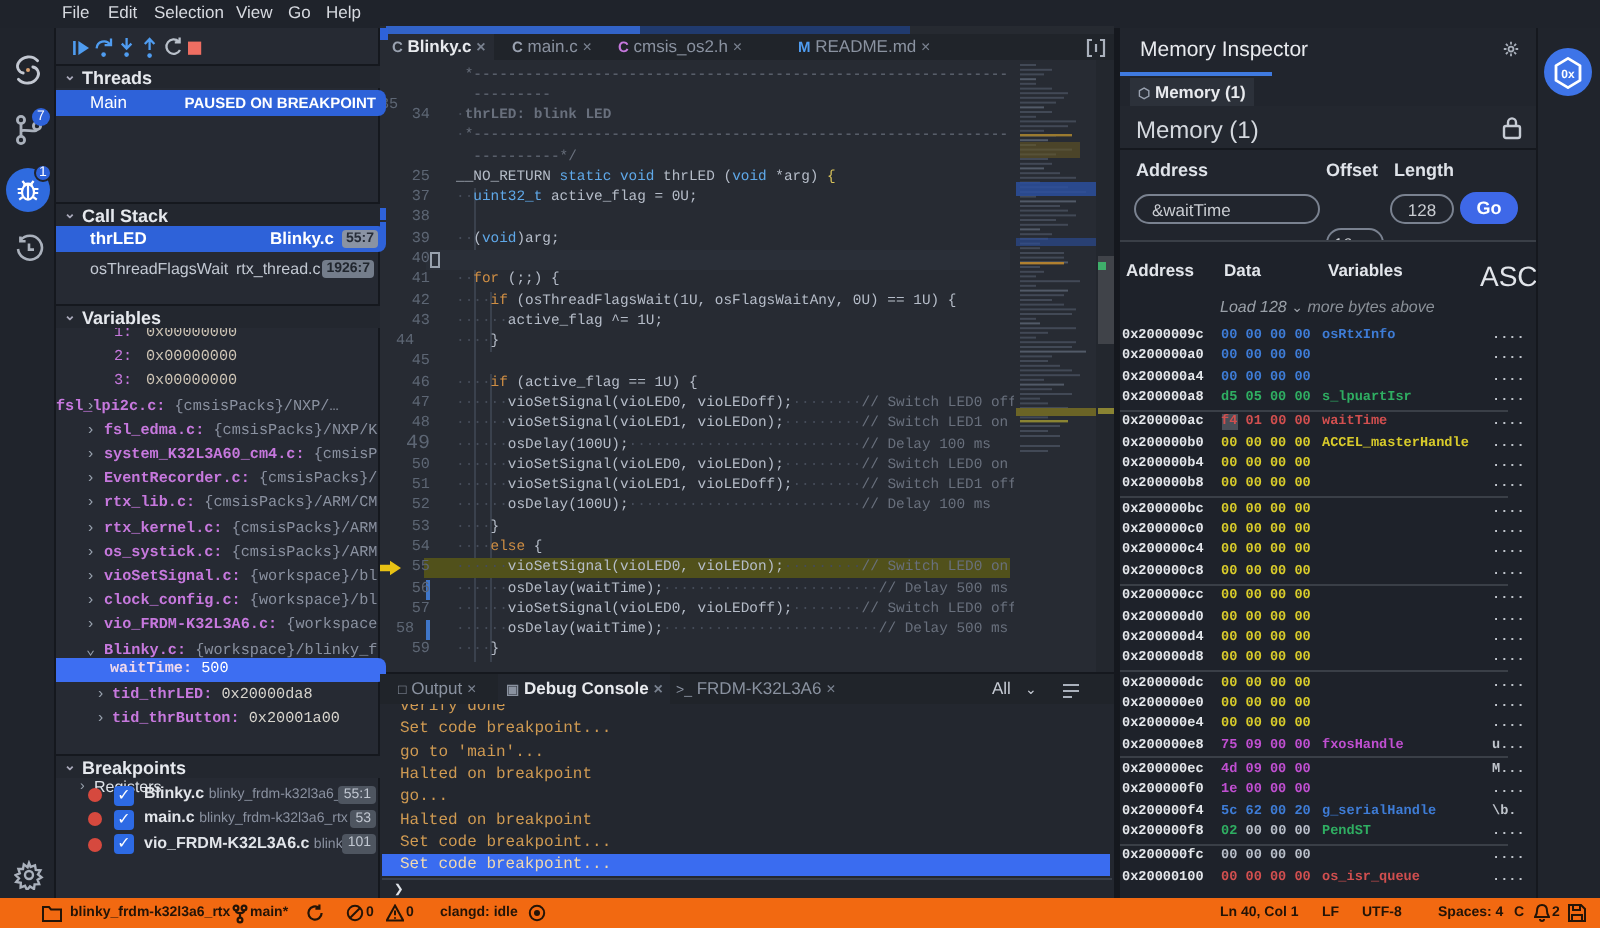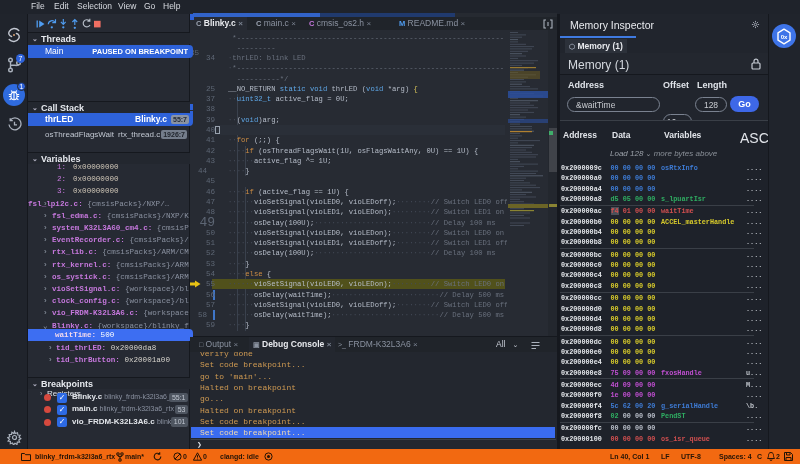--- a/index.html
+++ b/index.html
@@ -158,21 +158,21 @@
 <div class="abs" style="left:215px;top:125.5px;width:4.5px;height:8.8px;border:1px solid #98a1ad;box-sizing:border-box;"></div>
 <div class="abs" style="left:212px;top:279.2px;width:293px;height:10.28px;background:#51511b;"></div>
 <svg class="abs" style="left:190px;top:280.4px;" width="11" height="8" viewBox="0 0 11 8">
     <path d="M0 2.4 H5 V0.4 L10.5 4 L5 7.6 V5.6 H0 Z" fill="#e8c214"></path>
   </svg>
 <div class="abs" style="left:212.5px;top:289.5px;width:2.5px;height:10.28px;background:#3f76c8;"></div>
 <div class="abs" style="left:212.5px;top:310.1px;width:2.5px;height:10.28px;background:#3f76c8;"></div>
 <div class="abs mono" style="left:228.0px;top:32.50px;height:10.28px;font-size:7.2px;line-height:10.28px;white-space:pre;letter-spacing:0px;"><span style="color:#69707d;"> *--------------------------------------------------------------</span></div>
 <div class="abs mono" style="left:228.0px;top:42.78px;height:10.28px;font-size:7.2px;line-height:10.28px;white-space:pre;letter-spacing:0px;"><span style="color:#69707d;">  ---------</span></div>
 <div class="abs mono" style="left:190px;top:53.06px;width:25px;height:10.28px;font-size:7.6px;line-height:10.28px;text-align:right;color:#5d6674;">34</div>
-<div class="abs mono" style="left:228.0px;top:53.06px;height:10.28px;font-size:7.2px;line-height:10.28px;white-space:pre;letter-spacing:0px;"><i style="color:#454c59;font-style:normal;">·</i><span style="color:#69707d;">thrLED: blink LED</span></div>
+<div class="abs mono" style="left:228.0px;top:53.06px;height:10.28px;font-size:7.2px;line-height:10.28px;white-space:pre;letter-spacing:0px;"><i style="color:#454c59;font-style:normal;">·</i><span style="color:#69707d;font-weight:bold;">thrLED: blink LED</span></div>
 <div class="abs mono" style="left:190px;top:48px;width:25px;height:10.28px;font-size:7.6px;line-height:10.28px;text-align:left;color:#5d6674;">35</div>
 <div class="abs mono" style="left:228.0px;top:63.34px;height:10.28px;font-size:7.2px;line-height:10.28px;white-space:pre;letter-spacing:0px;"><i style="color:#454c59;font-style:normal;">·</i><span style="color:#69707d;">*--------------------------------------------------------------</span></div>
 <div class="abs mono" style="left:228.0px;top:73.62px;height:10.28px;font-size:7.2px;line-height:10.28px;white-space:pre;letter-spacing:0px;"><span style="color:#69707d;">  ----------*/</span></div>
 <div class="abs mono" style="left:190px;top:83.90px;width:25px;height:10.28px;font-size:7.6px;line-height:10.28px;text-align:right;color:#5d6674;">25</div>
 <div class="abs mono" style="left:228.0px;top:83.90px;height:10.28px;font-size:7.2px;line-height:10.28px;white-space:pre;letter-spacing:0px;"><span style="color:#b6bdc9;">__NO_RETURN </span><span style="color:#5fa8e8;">static </span><span style="color:#5fa8e8;">void </span><span style="color:#b6bdc9;">thrLED (</span><span style="color:#5fa8e8;">void </span><span style="color:#b6bdc9;">*arg) </span><span style="color:#d8c35a;">{</span></div>
 <div class="abs mono" style="left:190px;top:94.18px;width:25px;height:10.28px;font-size:7.6px;line-height:10.28px;text-align:right;color:#5d6674;">37</div>
 <div class="abs mono" style="left:228.0px;top:94.18px;height:10.28px;font-size:7.2px;line-height:10.28px;white-space:pre;letter-spacing:0px;"><i style="color:#454c59;font-style:normal;">··</i><span style="color:#5fa8e8;">uint32_t </span><span style="color:#b6bdc9;">active_flag = 0U;</span></div>
 <div class="abs mono" style="left:190px;top:104.46px;width:25px;height:10.28px;font-size:7.6px;line-height:10.28px;text-align:right;color:#5d6674;">38</div>
 <div class="abs mono" style="left:190px;top:114.74px;width:25px;height:10.28px;font-size:7.6px;line-height:10.28px;text-align:right;color:#5d6674;">39</div>
 <div class="abs mono" style="left:228.0px;top:114.74px;height:10.28px;font-size:7.2px;line-height:10.28px;white-space:pre;letter-spacing:0px;"><i style="color:#454c59;font-style:normal;">··</i><span style="color:#b6bdc9;">(</span><span style="color:#5fa8e8;">void</span><span style="color:#b6bdc9;">)arg;</span></div>
@@ -185,21 +185,21 @@
 <div class="abs mono" style="left:228.0px;top:155.86px;height:10.28px;font-size:7.2px;line-height:10.28px;white-space:pre;letter-spacing:0px;"><i style="color:#454c59;font-style:normal;">······</i><span style="color:#b6bdc9;">active_flag ^= 1U;</span></div>
 <div class="abs mono" style="left:190px;top:166.14px;width:25px;height:10.28px;font-size:7.6px;line-height:10.28px;text-align:center;color:#5d6674;">44</div>
 <div class="abs mono" style="left:228.0px;top:166.14px;height:10.28px;font-size:7.2px;line-height:10.28px;white-space:pre;letter-spacing:0px;"><i style="color:#454c59;font-style:normal;">····</i><span style="color:#b6bdc9;">}</span></div>
 <div class="abs mono" style="left:190px;top:176.42px;width:25px;height:10.28px;font-size:7.6px;line-height:10.28px;text-align:right;color:#5d6674;">45</div>
 <div class="abs mono" style="left:190px;top:186.70px;width:25px;height:10.28px;font-size:7.6px;line-height:10.28px;text-align:right;color:#5d6674;">46</div>
 <div class="abs mono" style="left:228.0px;top:186.70px;height:10.28px;font-size:7.2px;line-height:10.28px;white-space:pre;letter-spacing:0px;"><i style="color:#454c59;font-style:normal;">····</i><span style="color:#cf8e44;">if </span><span style="color:#b6bdc9;">(active_flag == 1U) {</span></div>
 <div class="abs mono" style="left:190px;top:196.98px;width:25px;height:10.28px;font-size:7.6px;line-height:10.28px;text-align:right;color:#5d6674;">47</div>
 <div class="abs mono" style="left:228.0px;top:196.98px;height:10.28px;font-size:7.2px;line-height:10.28px;white-space:pre;letter-spacing:0px;"><i style="color:#454c59;font-style:normal;">······</i><span style="color:#b6bdc9;">vioSetSignal(vioLED0, vioLEDoff);</span><i style="color:#454c59;font-style:normal;">········</i><span style="color:#69707d;">// Switch LED0 off</span></div>
 <div class="abs mono" style="left:190px;top:207.26px;width:25px;height:10.28px;font-size:7.6px;line-height:10.28px;text-align:right;color:#5d6674;">48</div>
 <div class="abs mono" style="left:228.0px;top:207.26px;height:10.28px;font-size:7.2px;line-height:10.28px;white-space:pre;letter-spacing:0px;"><i style="color:#454c59;font-style:normal;">······</i><span style="color:#b6bdc9;">vioSetSignal(vioLED1, vioLEDon);</span><i style="color:#454c59;font-style:normal;">·········</i><span style="color:#69707d;">// Switch LED1 on</span></div>
-<div class="abs mono" style="left:190px;top:217.54px;width:25px;height:10.28px;font-size:13px;line-height:10.28px;text-align:right;color:#5d6674;">49</div>
+<div class="abs mono" style="left:190px;top:217.54px;width:25px;height:10.28px;font-size:10px;line-height:10.28px;text-align:right;color:#5d6674;">49</div>
 <div class="abs mono" style="left:228.0px;top:217.54px;height:10.28px;font-size:7.2px;line-height:10.28px;white-space:pre;letter-spacing:0px;"><i style="color:#454c59;font-style:normal;">······</i><span style="color:#b6bdc9;">osDelay(100U);</span><i style="color:#454c59;font-style:normal;">···························</i><span style="color:#69707d;">// Delay 100 ms</span></div>
 <div class="abs mono" style="left:190px;top:227.82px;width:25px;height:10.28px;font-size:7.6px;line-height:10.28px;text-align:right;color:#5d6674;">50</div>
 <div class="abs mono" style="left:228.0px;top:227.82px;height:10.28px;font-size:7.2px;line-height:10.28px;white-space:pre;letter-spacing:0px;"><i style="color:#454c59;font-style:normal;">······</i><span style="color:#b6bdc9;">vioSetSignal(vioLED0, vioLEDon);</span><i style="color:#454c59;font-style:normal;">·········</i><span style="color:#69707d;">// Switch LED0 on</span></div>
 <div class="abs mono" style="left:190px;top:238.10px;width:25px;height:10.28px;font-size:7.6px;line-height:10.28px;text-align:right;color:#5d6674;">51</div>
 <div class="abs mono" style="left:228.0px;top:238.10px;height:10.28px;font-size:7.2px;line-height:10.28px;white-space:pre;letter-spacing:0px;"><i style="color:#454c59;font-style:normal;">······</i><span style="color:#b6bdc9;">vioSetSignal(vioLED1, vioLEDoff);</span><i style="color:#454c59;font-style:normal;">········</i><span style="color:#69707d;">// Switch LED1 off</span></div>
 <div class="abs mono" style="left:190px;top:248.38px;width:25px;height:10.28px;font-size:7.6px;line-height:10.28px;text-align:right;color:#5d6674;">52</div>
 <div class="abs mono" style="left:228.0px;top:248.38px;height:10.28px;font-size:7.2px;line-height:10.28px;white-space:pre;letter-spacing:0px;"><i style="color:#454c59;font-style:normal;">······</i><span style="color:#b6bdc9;">osDelay(100U);</span><i style="color:#454c59;font-style:normal;">···························</i><span style="color:#69707d;">// Delay 100 ms</span></div>
 <div class="abs mono" style="left:190px;top:258.66px;width:25px;height:10.28px;font-size:7.6px;line-height:10.28px;text-align:right;color:#5d6674;">53</div>
 <div class="abs mono" style="left:228.0px;top:258.66px;height:10.28px;font-size:7.2px;line-height:10.28px;white-space:pre;letter-spacing:0px;"><i style="color:#454c59;font-style:normal;">····</i><span style="color:#b6bdc9;">}</span></div>
 <div class="abs mono" style="left:190px;top:268.94px;width:25px;height:10.28px;font-size:7.6px;line-height:10.28px;text-align:right;color:#5d6674;">54</div>

